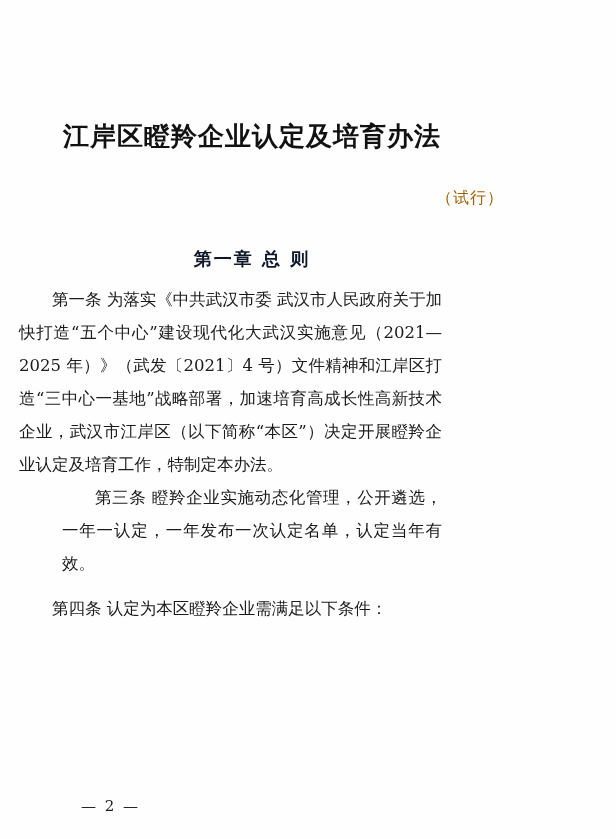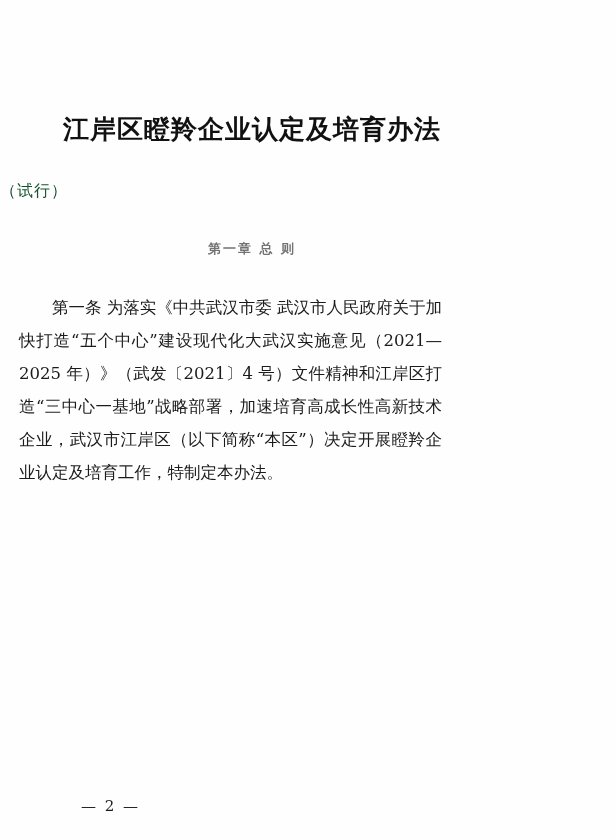--- a/index.html
+++ b/index.html
@@ -18,60 +18,60 @@
     position: relative;
     width: 616px;
     height: 839px;
     box-sizing: border-box;
     padding: 0;
     background: #fefefe;
   }
   .doc-body {
     position: absolute;
     left: 0;
-    top: 0;
+    top: 7px;
     width: 504px;
   }
   .doc-title {
     margin: 0;
     padding: 0;
     font-size: 26px;
     font-weight: bold;
     text-align: center;
     letter-spacing: 1px;
     color: #111111;
     margin-top: 112px;
     font-family: "DejaVu Serif", "Liberation Serif", serif;
   }
   .doc-subtitle {
-    text-align: left;
+    text-align: right;
     font-size: 16px;
     margin-top: 34px;
     letter-spacing: 1px;
-    color: #14532d;
+    color: #a16207;
   }
   .chapter-heading {
     text-align: center;
-    font-size: 13px;
+    font-size: 18px;
     font-weight: bold;
     margin-top: 38px;
     letter-spacing: 2px;
-    color: #737373;
+    color: #0f172a;
   }
   .para {
     font-size: 16.5px;
     line-height: 33px;
     text-align: justify;
     text-justify: inter-ideograph;
     margin: 0;
     padding: 0 62px 0 62px;
     color: #1b1b1b;
   }
   .para.first {
-    margin-top: 33px;
+    margin-top: 12px;
     padding-left: 19px;
   }
   .para-indent {
     text-indent: 33px;
   }
   .page-number {
     position: absolute;
     left: 0;
     bottom: 24px;
     width: 616px;
@@ -94,22 +94,24 @@
 
     <h1 class="doc-title">江岸区瞪羚企业认定及培育办法</h1>
 
     <div class="doc-subtitle">（试行）</div>
 
     <div class="chapter-heading">第一章  总  则</div>
 
     <p class="para para-indent first">第一条  为落实《中共武汉市委  武汉市人民政府关于加快打造“五个中心”建设现代化大武汉实施意见（2021—2025 年）》（武发〔2021〕4 号）文件精神和江岸区打造“三中心一基地”战略部署，加速培育高成长性高新技术企业，武汉市江岸区（以下简称“本区”）决定开展瞪羚企业认定及培育工作，特制定本办法。</p>
 
 
+    <p class="para para-indent">第三条  瞪羚企业实施动态化管理，公开遴选，一年一认定，一年发布一次认定名单，认定当年有效。</p>
 
 
+    <p class="para para-indent first">第四条  认定为本区瞪羚企业需满足以下条件：</p>
 
 
   </div>
 
   <div class="page-number">
     <span class="pn-inner">— 2 —</span>
   </div>
 </div>
 
 </body></html>

